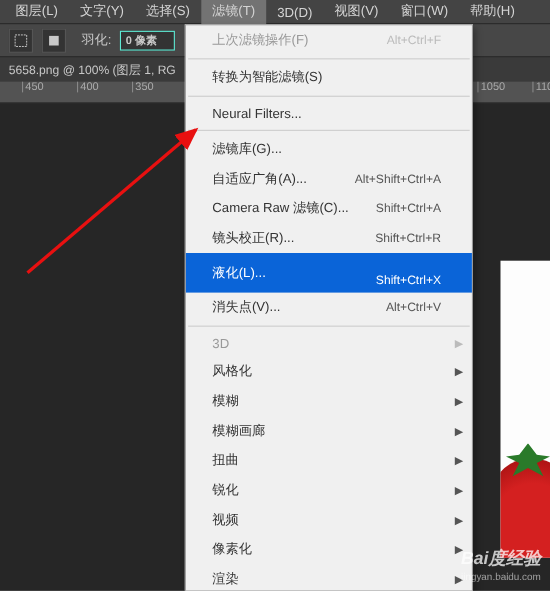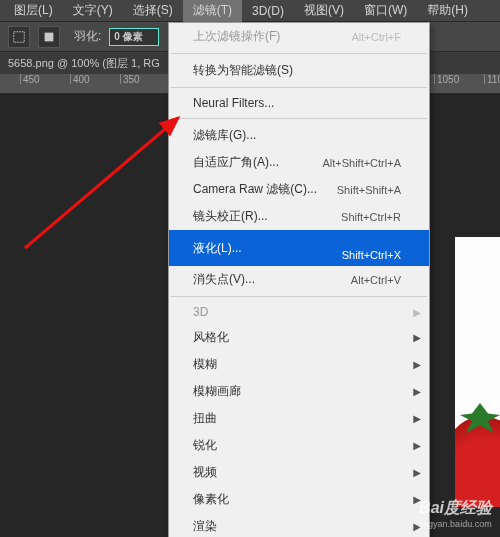--- a/index.html
+++ b/index.html
@@ -108,21 +108,21 @@
   <div class="menu-separator"></div>
   <div class="menu-item">
     <span>滤镜库(G)...</span>
   </div>
   <div class="menu-item">
     <span>自适应广角(A)...</span>
     <span class="shortcut">Alt+Shift+Ctrl+A</span>
   </div>
   <div class="menu-item">
     <span>Camera Raw 滤镜(C)...</span>
-    <span class="shortcut">Shift+Shift+A</span>
+    <span class="shortcut">Shift+Ctrl+A</span>
   </div>
   <div class="menu-item">
     <span>镜头校正(R)...</span>
     <span class="shortcut">Shift+Ctrl+R</span>
   </div>
   <div class="menu-item highlighted">
     <span>液化(L)...</span>
     <span class="shortcut">Shift+Ctrl+X</span>
   </div>
   <div class="menu-item">

